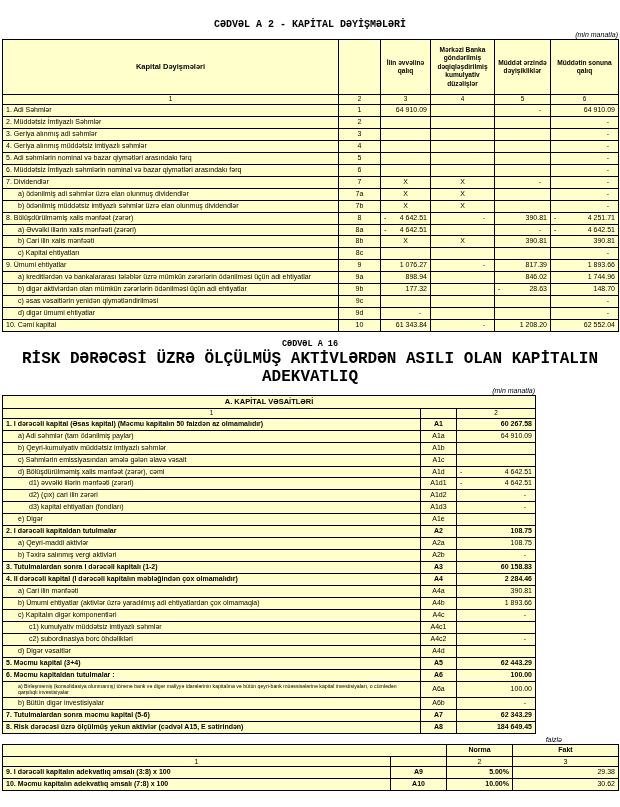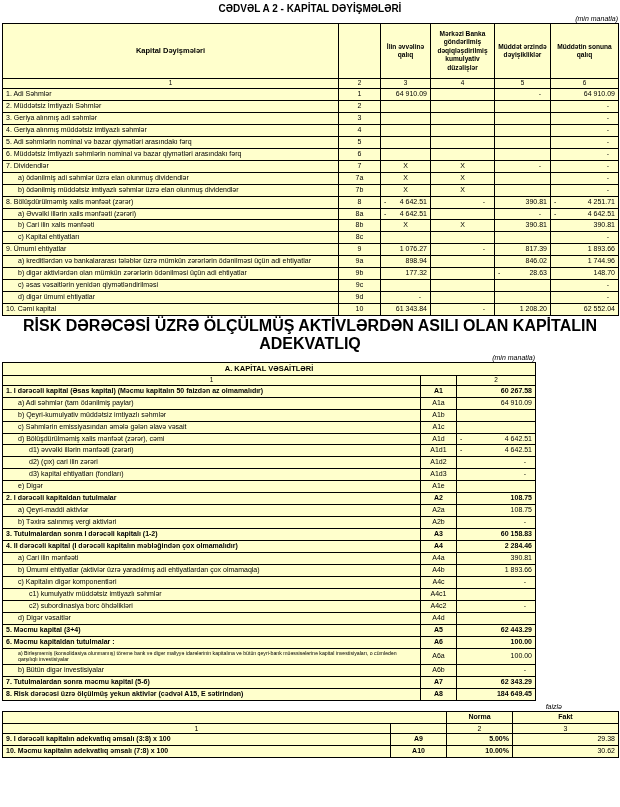--- a/index.html
+++ b/index.html
@@ -1,20 +1,20 @@
 <!DOCTYPE html>
 <html><head>
 <meta charset="utf-8">
 <style>
   * { box-sizing: border-box; }
   html, body { margin: 0; padding: 0; }
   body { width: 620px; background: #fff; color: #000; font-family: "Liberation Sans", "DejaVu Sans", sans-serif; }
   .page { width: 620px; height: 807px; padding: 3px 2px 0 2px; overflow: hidden; }
 
-  .doc-title { text-align: center; font-weight: bold; font-size: 10px; font-family: Liberation Sans, sans-serif; margin: 0 0 0 0; }
+  .doc-title { text-align: center; font-weight: bold; font-size: 10px; font-family: Liberation Mono, monospace; margin: 16px 0 0 0; }
   .doc-title.small { font-size: 8.5px; margin-top: 7px; }
   .doc-title.big { font-size: 16px; margin-top: 1px; }
   .unit-note { text-align: right; font-style: italic; font-size: 7px; margin: 1px 0; }
   .unit-note.w533 { width: 533px; }
   .unit-note.faizle { padding-right: 56px; margin-top: 2px; }
 
   table.t { border-collapse: collapse; table-layout: fixed; }
   table.a2 { width: 616px; }
   table.a16 { width: 533px; }
   table.ratio { width: 616px; }
@@ -249,20 +249,21 @@
           <td class="code">10</td>
           <td class="num">61 343.84</td>
           <td class="num dash">-</td>
           <td class="num">1 208.20</td>
           <td class="num">62 552.04</td>
         </tr>
 
     </tbody>
   </table>
 
+  <div class="doc-title small">CƏDVƏL A 16</div>
   <div class="doc-title big">RİSK DƏRƏCƏSİ ÜZRƏ ÖLÇÜLMÜŞ AKTİVLƏRDƏN ASILI OLAN KAPİTALIN ADEKVATLIQ</div>
   <div class="unit-note w533">(min manatla)</div>
 
   <table class="t a16">
     <colgroup>
       <col class="c-lbl16">
         <col class="c-code16">
         <col class="c-val16">
     </colgroup>
     <thead>

